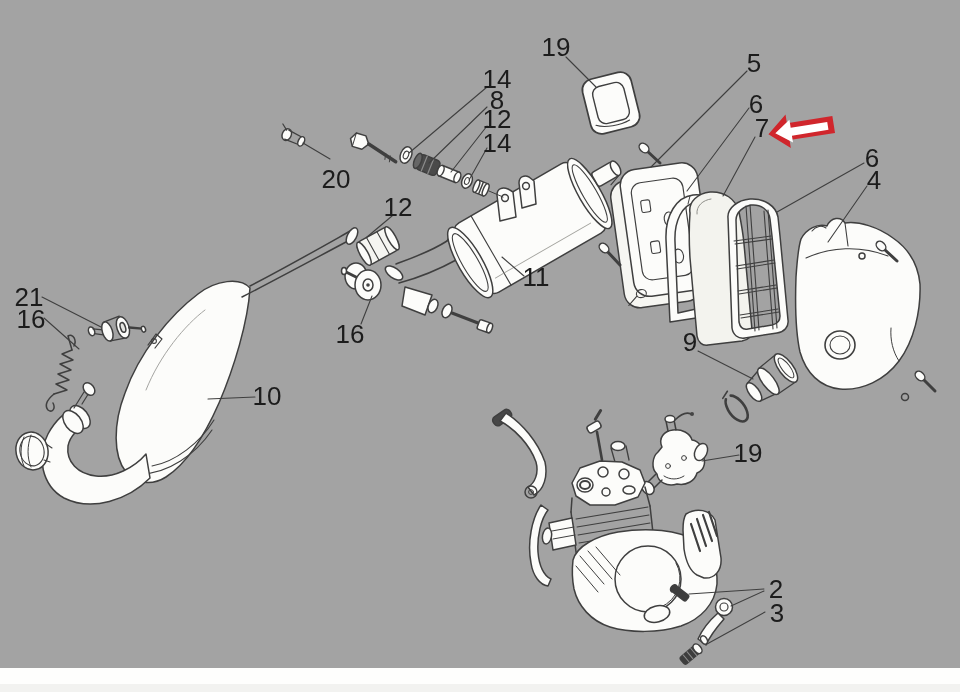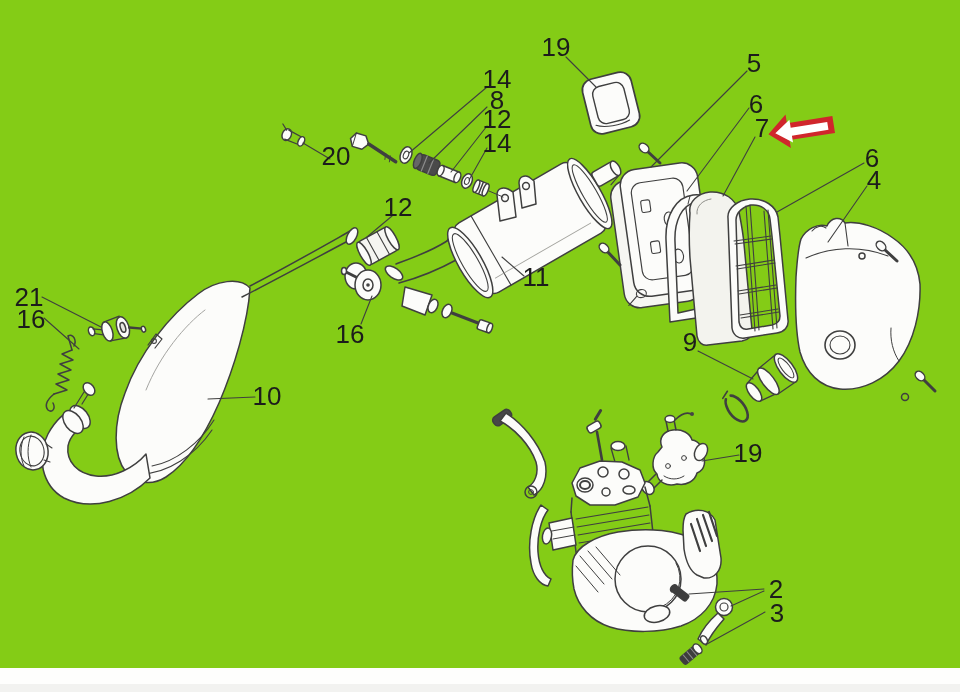--- a/index.html
+++ b/index.html
@@ -1,18 +1,18 @@
 <!DOCTYPE html>
 <html><head>
 <meta charset="utf-8">
 <style>
   html,body{margin:0;padding:0;background:#ffffff;}
   .stage{
     position:relative;width:960px;height:692px;overflow:hidden;
-    background:#84cc16;font-family:"Liberation Sans", sans-serif;
+    background:#a3a3a3;font-family:"Liberation Sans", sans-serif;
   }
   .stage .band-white{position:absolute;left:0;right:0;bottom:8px;height:16px;background:#fefefd;}
   .stage .band-gray{position:absolute;left:0;right:0;bottom:0;height:8px;background:#f2f2f0;}
   svg.art{position:absolute;left:0;top:0;}
   .callout{
     position:absolute;transform:translate(-50%,-50%);
     font-size:26px;line-height:1;color:#1c1c1c;white-space:nowrap;
     font-family:"Liberation Sans", sans-serif;
   }
 </style>
@@ -365,21 +365,21 @@
       <polygon points="-27,0 -11,-11 -11,-3 26,-3 26,5 -11,5 -11,12" fill="#ffffff" stroke="none"></polygon>
     </g>
   </svg>
 
   <div>
     <div class="callout" style="left:556px;top:47px">19</div>
     <div class="callout" style="left:497px;top:79px">14</div>
     <div class="callout" style="left:497px;top:100px">8</div>
     <div class="callout" style="left:497px;top:119px">12</div>
     <div class="callout" style="left:497px;top:143px">14</div>
-    <div class="callout" style="left:336px;top:156px">20</div>
+    <div class="callout" style="left:336px;top:179px">20</div>
     <div class="callout" style="left:398px;top:207px">12</div>
     <div class="callout" style="left:536px;top:277px">11</div>
     <div class="callout" style="left:350px;top:334px">16</div>
     <div class="callout" style="left:29px;top:297px">21</div>
     <div class="callout" style="left:31px;top:319px">16</div>
     <div class="callout" style="left:267px;top:396px">10</div>
     <div class="callout" style="left:754px;top:63px">5</div>
     <div class="callout" style="left:756px;top:104px">6</div>
     <div class="callout" style="left:762px;top:128px">7</div>
     <div class="callout" style="left:872px;top:158px">6</div>

